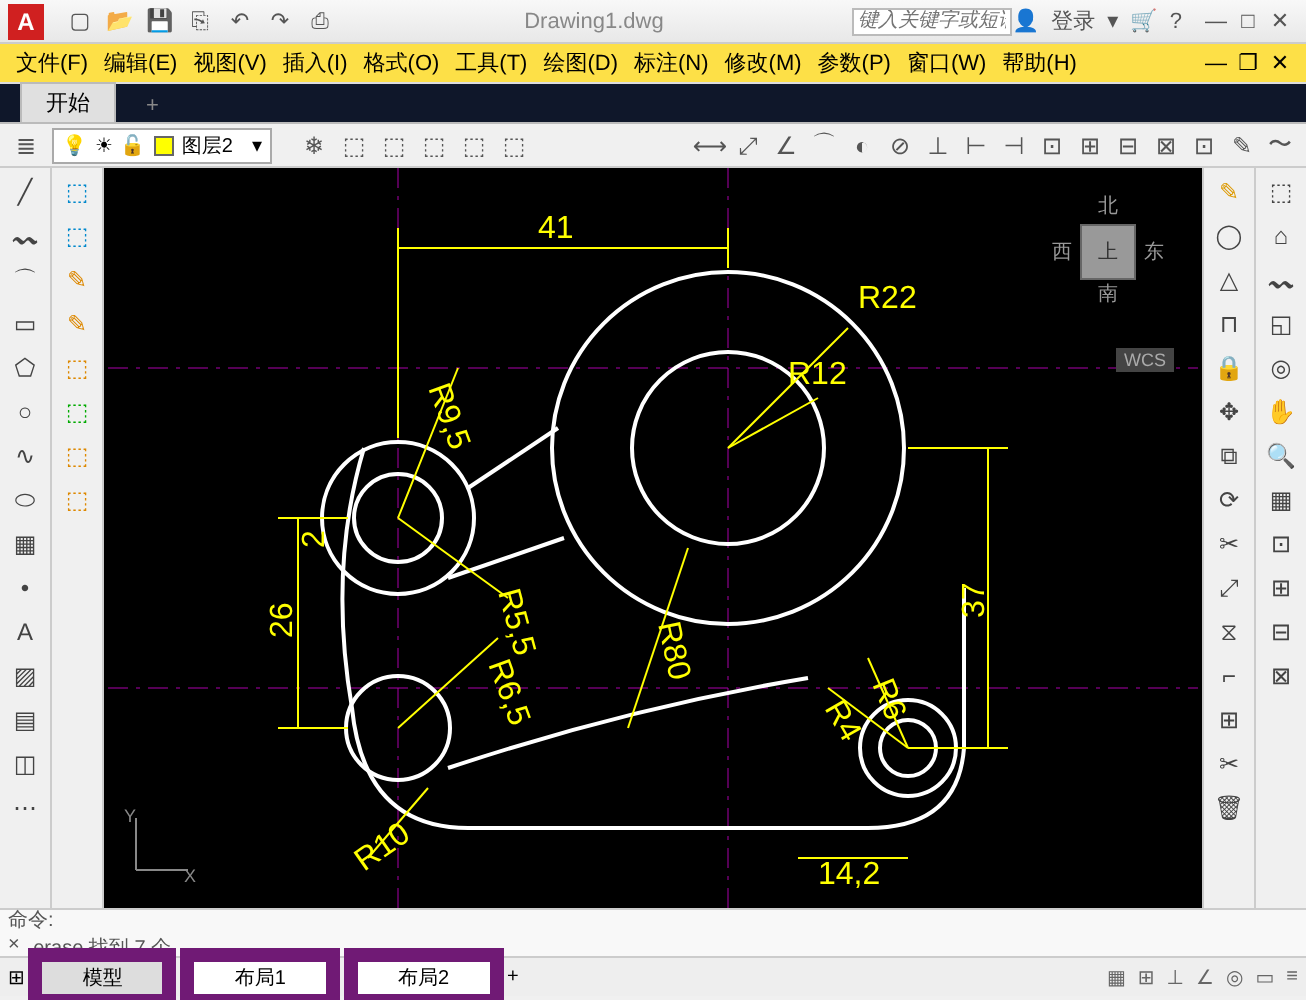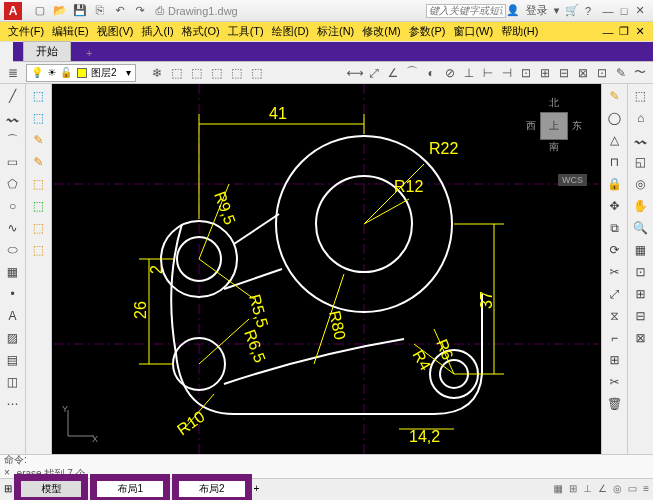--- a/index.html
+++ b/index.html
@@ -1,28 +1,28 @@
 <!DOCTYPE html>
 <html><head>
 <meta charset="utf-8">
 <style>
 * { margin: 0; padding: 0; box-sizing: border-box; font-family: "Microsoft YaHei", Arial, sans-serif; }
 body { width: 653px; height: 500px; background: #f0f0f0; overflow: hidden; font-size: 11px; }
 .titlebar { height: 22px; background: linear-gradient(#f8f8f8,#e8e8e8); display: flex; align-items: center; border-bottom: 1px solid #ccc; }
 .app-icon { width: 18px; height: 18px; background: #d02020; color: #fff; font-weight: bold; display: flex; align-items: center; justify-content: center; margin: 0 4px; font-size: 12px; }
 .qat { display: flex; gap: 4px; margin-left: 6px; }
 .qat span { width: 16px; height: 16px; display: flex; align-items: center; justify-content: center; color: #555; font-size: 11px; }
-.title-center { flex: 1; color: #888; font-size: 11px; }
+.title-center { flex: 1; text-align: center; color: #888; font-size: 11px; }
 .title-right { display: flex; gap: 6px; align-items: center; margin-right: 6px; color: #555; font-size: 11px; }
 .search-box { width: 80px; height: 14px; border: 1px solid #bbb; font-size: 10px; padding: 0 2px; background: #fff; font-style: italic; color: #999; }
 .win-ctrl { display: flex; gap: 2px; margin-left: 4px; }
 .win-ctrl span { width: 14px; height: 14px; display: flex; align-items: center; justify-content: center; }
 .menubar { height: 20px; background: #fde047; display: flex; align-items: center; padding: 0 6px; gap: 4px; border-bottom: 1px solid #ddd; font-size: 11px; }
 .menubar span { padding: 0 2px; cursor: pointer; }
-.tabbar { height: 20px; background: #4c1d95; display: flex; align-items: flex-end; border-bottom: 1px solid #bbb; padding-left: 10px; gap: 9px; margin-left: 13px; }
+.tabbar { height: 20px; background: #0f172a; display: flex; align-items: flex-end; border-bottom: 1px solid #bbb; padding-left: 10px; gap: 9px; }
 .tab { padding: 2px 12px; background: #e0e0e0; border: 1px solid #bbb; border-bottom: none; font-size: 11px; position: relative; }
 .tab.active { background: #fff; }
 .tab-close { margin-left: 4px; color: #888; }
 .tab-plus { padding: 2px 6px; color: #888; }
 .layerbar { height: 22px; background: #f0f0f0; display: flex; align-items: center; padding: 0 4px; gap: 4px; border-bottom: 1px solid #ccc; }
 .layer-select { display: flex; align-items: center; border: 1px solid #aaa; background: #fff; height: 18px; padding: 0 4px; gap: 4px; width: 110px; font-size: 10px; }
 .layer-swatch { width: 10px; height: 10px; background: #ff0; border: 1px solid #666; }
 .layer-caret { margin-left: auto; }
 .tb-icon { width: 18px; height: 18px; display: flex; align-items: center; justify-content: center; color: #555; font-size: 12px; }
 .layer-tools { display: flex; gap: 2px; margin-left: 8px; }

